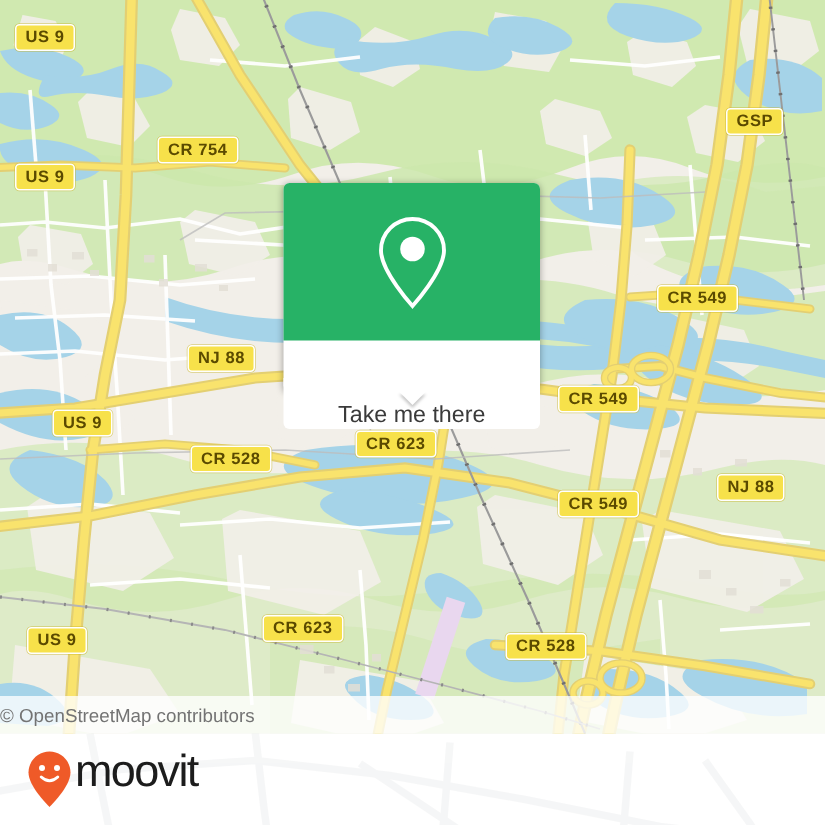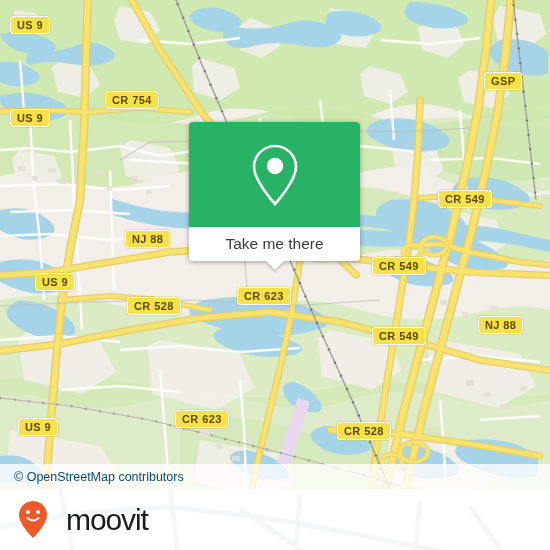--- a/index.html
+++ b/index.html
@@ -27,43 +27,43 @@
     text-shadow:0 0 3px #fff,0 0 3px #fff,0 0 3px #fff,0 0 2px #fff;
   }
 
   
   #popup{ position:absolute; left:189px; top:122px; width:171px; height:139px;
           border-radius:4px; background:#fff; overflow:visible;
           box-shadow:0 1px 5px rgba(0,0,0,.35); }
   #popup-head{ height:105px; background:#27b266; border-radius:4px 4px 0 0;
                display:flex; align-items:center; justify-content:center; }
   #popup-foot{ height:34px; background:#fff; border-radius:0 0 4px 4px;
-               display:flex; align-items:center; justify-content:center; }
+               display:flex; align-items:flex-end; justify-content:center;margin-top:25px; }
   #popup-foot span{ color:#3a3a3a; font-size:15.5px; }
   #popup-tail{ position:absolute; left:50%; top:139px; margin-left:-9px;
                width:0; height:0; border-left:9px solid transparent;
                border-right:9px solid transparent; border-top:9px solid #fff;
                filter:drop-shadow(0 2px 1px rgba(0,0,0,.22)); }
 
   
   #attrib{ position:absolute; left:0; bottom:0; width:550px; height:25px;
            background:rgba(255,255,255,.78); display:flex; align-items:center; }
-  #attrib span{ font-size:12.5px; color:#0c4a6e; padding-left:14px; }
+  #attrib span{ font-size:12.5px; color:#737373; }
 
   
   #footer{ position:absolute; left:0; top:489px; width:550px; height:61px;
            background:#ffffff; overflow:hidden; }
   #footer-wm{ position:absolute; left:0; top:-380px; width:550px; height:489px;
               opacity:.085; }
   #footer-inner{ position:relative; width:100%; height:100%;
                  display:flex; align-items:center; justify-content:space-between;
                  padding:0 16px 0 18px; }
   #footer-title{ font-size:15.5px; color:#262626; white-space:nowrap; }
 
-  #logo{ display:flex; align-items:center; gap:18px; }
+  #logo{ display:flex; align-items:flex-start; gap:2px; }
   #logo-word{ font-size:30px; color:#1c1c1c; letter-spacing:-1.1px;
               font-weight:400; line-height:30px; }
 </style>
 </head>
 <body>
 
 <div id="app">
 
   <div id="map-area">
 

